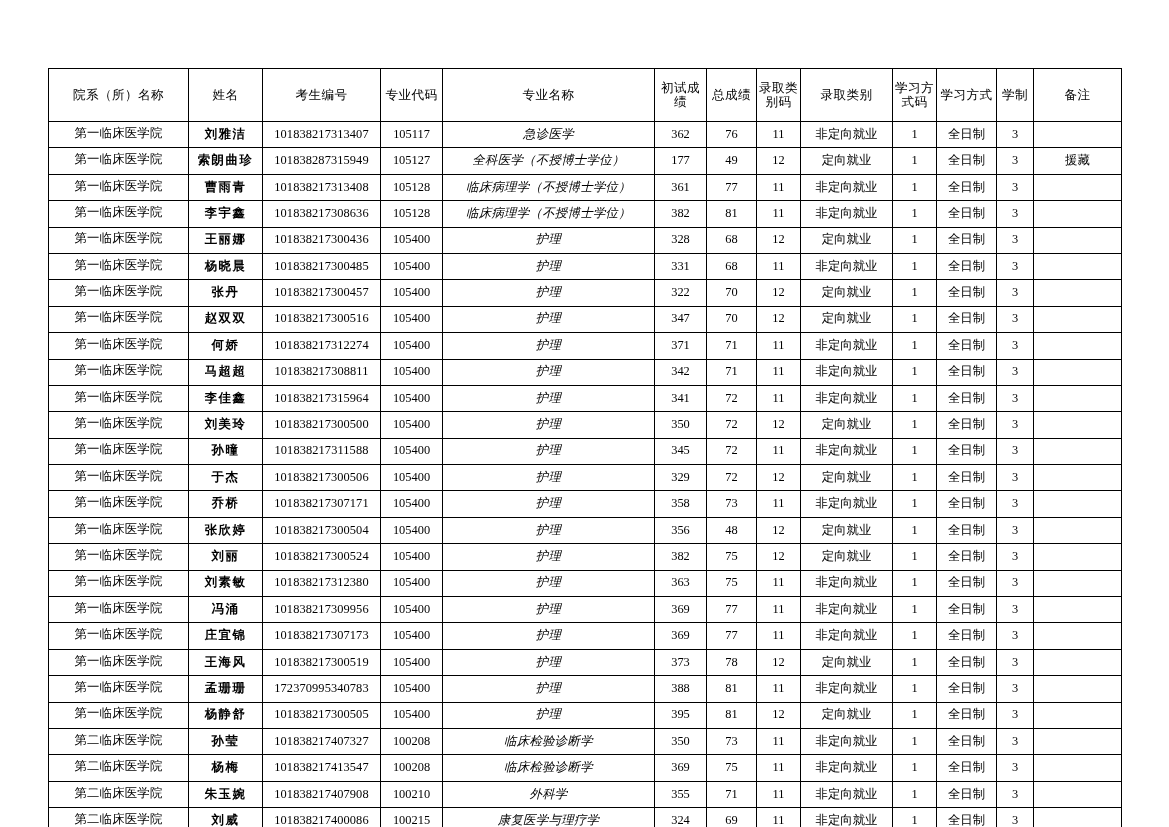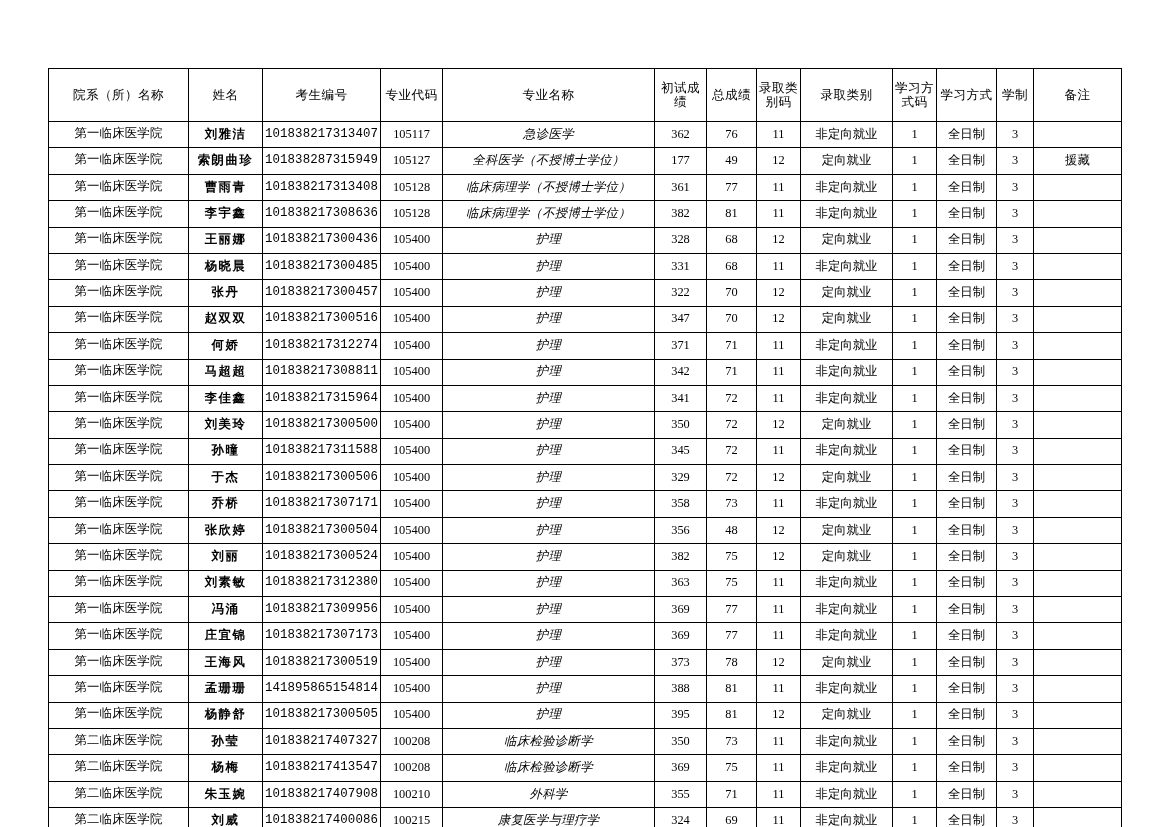--- a/index.html
+++ b/index.html
@@ -67,21 +67,21 @@
   col.c-remark { width: 88px; }
 
   .hdr-wrap {
     display: block;
     white-space: normal;
     padding: 0 2px;
     word-break: break-all;
   }
   .cell-dept { letter-spacing: 0.2px; font-family: Liberation Mono, monospace; }
   .cell-name { letter-spacing: 1.5px; font-weight: bold; }
-  .cell-exam { font-family: Liberation Mono, monospace; letter-spacing: 0.1px; }
+  .cell-exam { font-family: Liberation Serif, serif; letter-spacing: 0.1px; }
   .cell-major { letter-spacing: 0.3px; font-style: italic; }
   .page-number {
     position: absolute;
     left: 0;
     right: 0;
     top: 795px;
     text-align: center;
     font-size: 13px;
     font-family: "Liberation Serif", serif;
   }
@@ -461,21 +461,21 @@
           <td class="cell-num">12</td>
           <td class="cell-type">定向就业</td>
           <td class="cell-num">1</td>
           <td class="cell-study">全日制</td>
           <td class="cell-num">3</td>
           <td class="cell-remark"></td>
         </tr>
         <tr>
           <td class="cell-dept">第一临床医学院</td>
           <td class="cell-name">孟珊珊</td>
-          <td class="cell-exam">141895865154814</td>
+          <td class="cell-exam">172370995340783</td>
           <td class="cell-code">105400</td>
           <td class="cell-major">护理</td>
           <td class="cell-num">388</td>
           <td class="cell-num">81</td>
           <td class="cell-num">11</td>
           <td class="cell-type">非定向就业</td>
           <td class="cell-num">1</td>
           <td class="cell-study">全日制</td>
           <td class="cell-num">3</td>
           <td class="cell-remark"></td>

